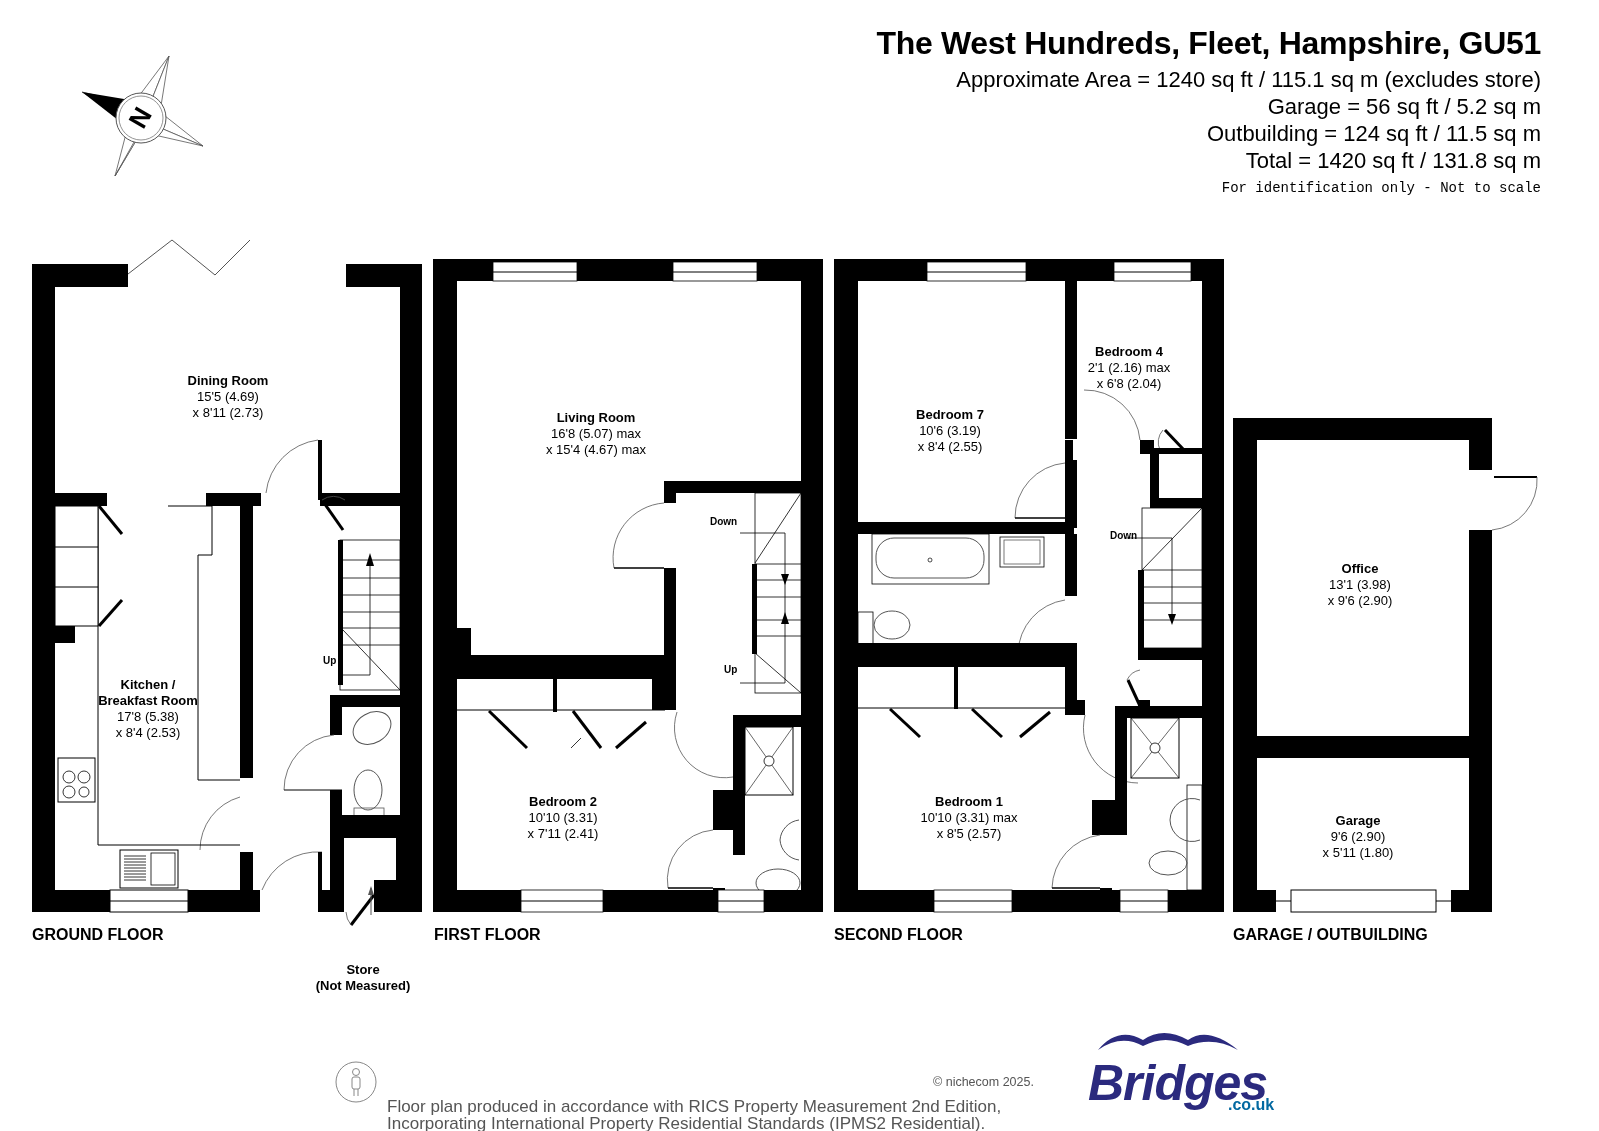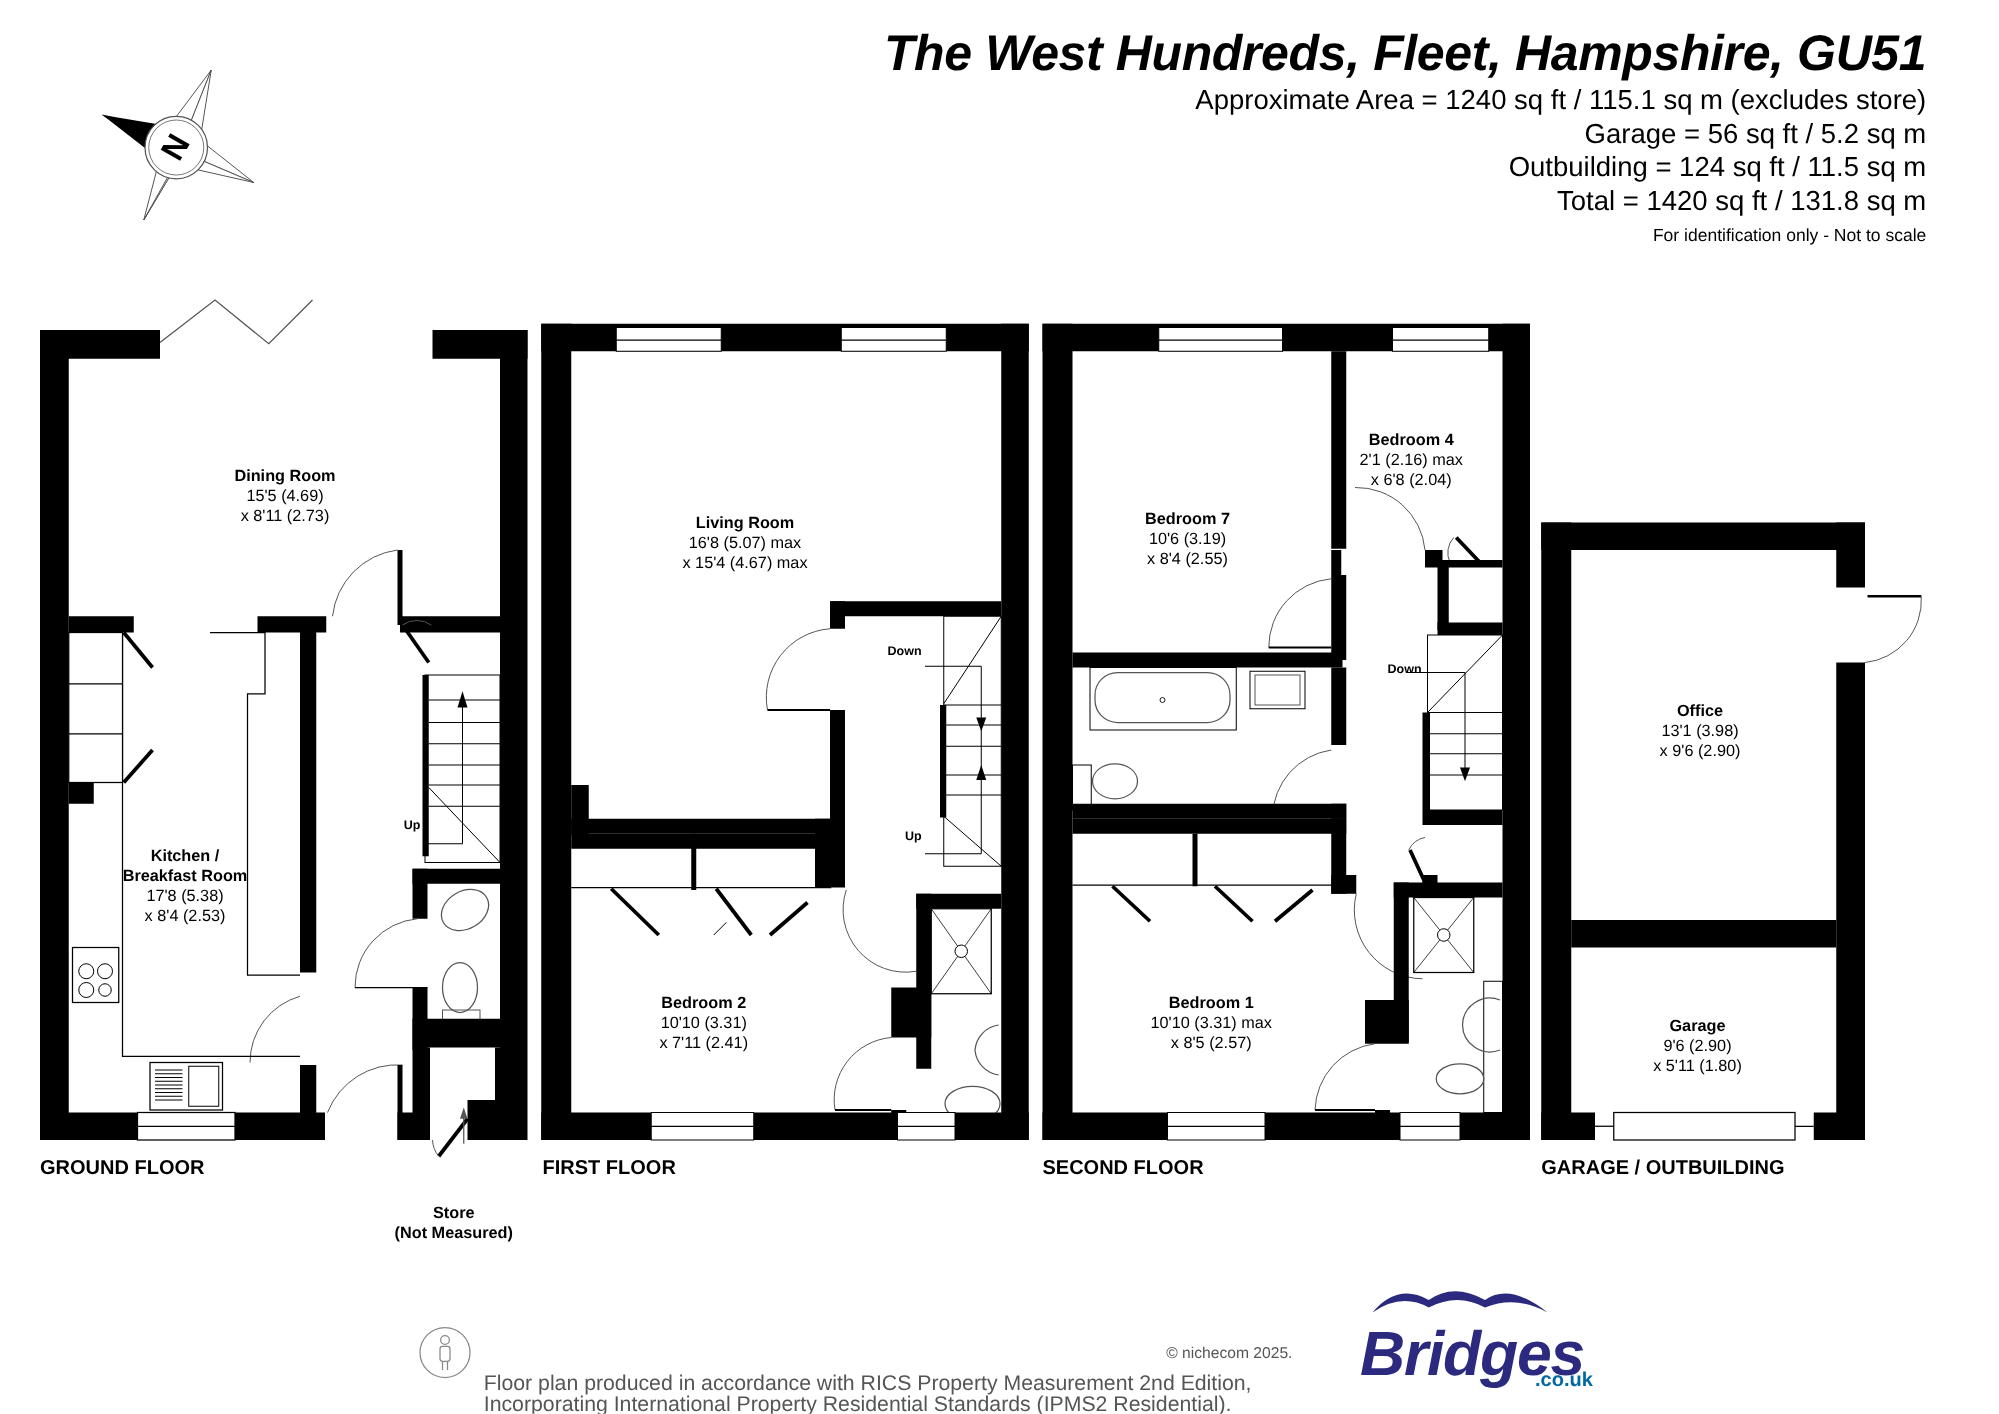--- a/index.html
+++ b/index.html
@@ -1,20 +1,20 @@
 <!DOCTYPE html>
 <html><head>
 <meta charset="utf-8">
 <style>
   html, body { margin: 0; padding: 0; background: #ffffff; }
   body { width: 1599px; height: 1131px; position: relative; overflow: hidden; font-family: "Liberation Sans", sans-serif; color: #000; }
   .header { position: absolute; right: 58px; top: 20px; text-align: right; }
-  .title { font-size: 40px; font-weight: bold; letter-spacing: -0.3px; line-height: 46px; font-style: italic; }
+  .title { font-size: 32px; font-weight: bold; letter-spacing: -0.3px; line-height: 46px; }
   .area-line { font-size: 22px; line-height: 27px; }
-  .note { font-size: 14px; margin-top: 6px; }
+  .note { font-size: 14px; margin-top: 6px; font-family: Liberation Mono, monospace; }
   svg.plan { position: absolute; left: 0; top: 0; }
   .room-label { position: absolute; text-align: center; font-size: 13px; line-height: 16px; transform: translateX(-50%); white-space: nowrap; margin-top: 22px; }
   .room-label .name { font-weight: bold; }
   .floor-label { position: absolute; font-size: 16px; font-weight: bold; }
   .stair-label { position: absolute; font-size: 10px; font-weight: bold; }
   .footer-text { position: absolute; left: 387px; top: 1058px; font-size: 17px; line-height: 17px; color: #555; margin-top: 40px; }
   .copyright { position: absolute; left: 893px; top: 1075px; font-size: 12.5px; color: #555; margin-left: 40px; }
   .person-icon { position: absolute; left: 335px; top: 1061px; }
   .logo { position: absolute; left: 1088px; top: 1034px; width: 180px; height: 75px; }
   .logo-text { position: absolute; left: 0; top: 20px; font-size: 50px; font-weight: bold; font-style: italic; color: #2b2a7e; letter-spacing: -1px; }

